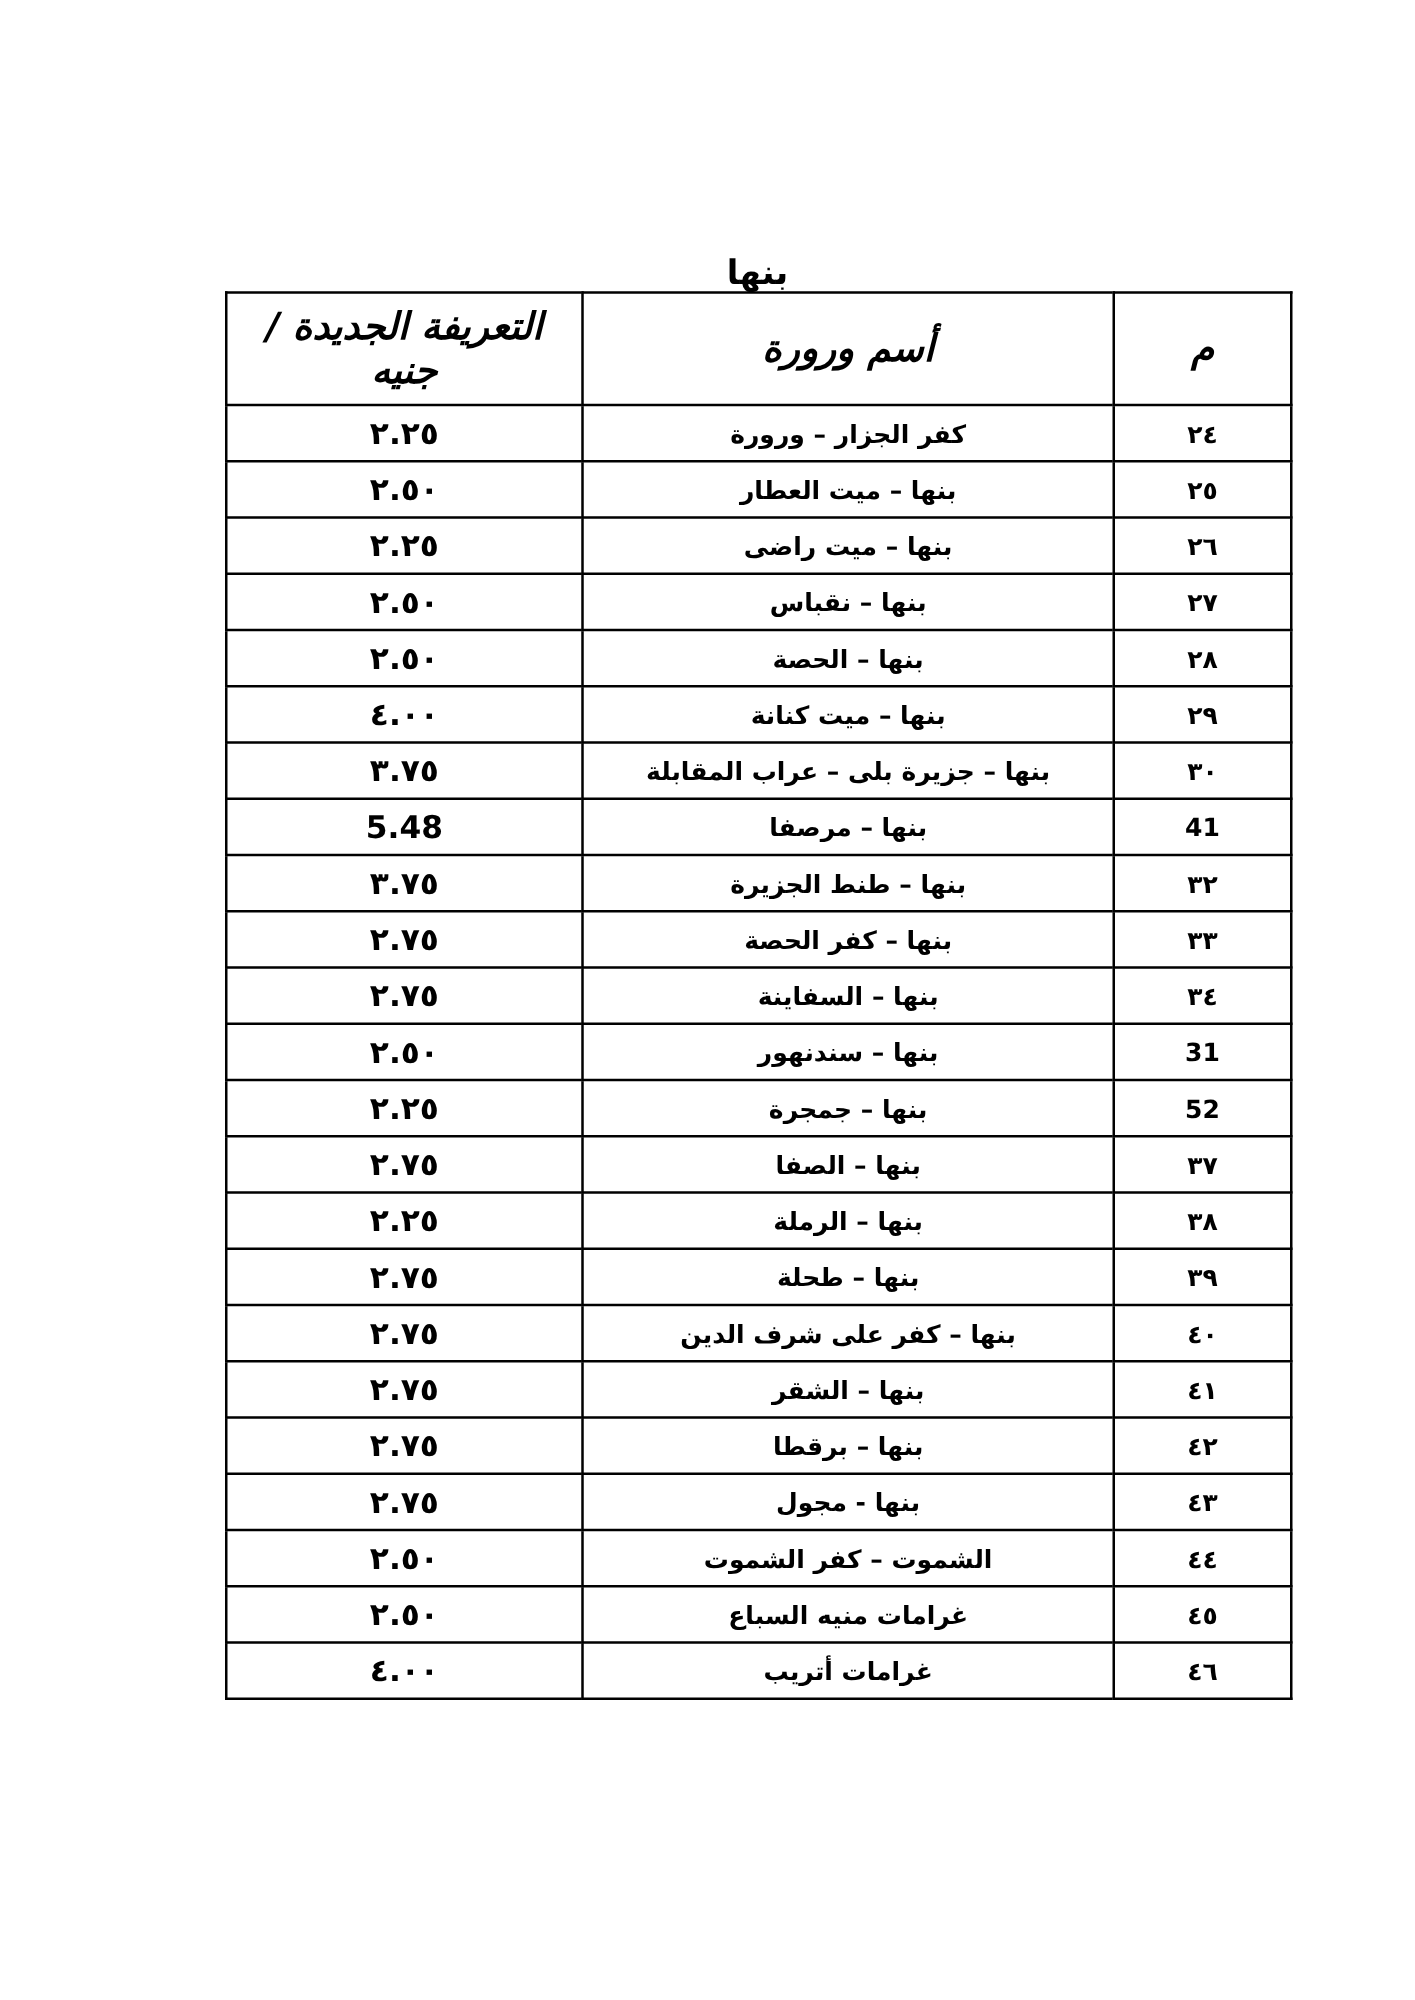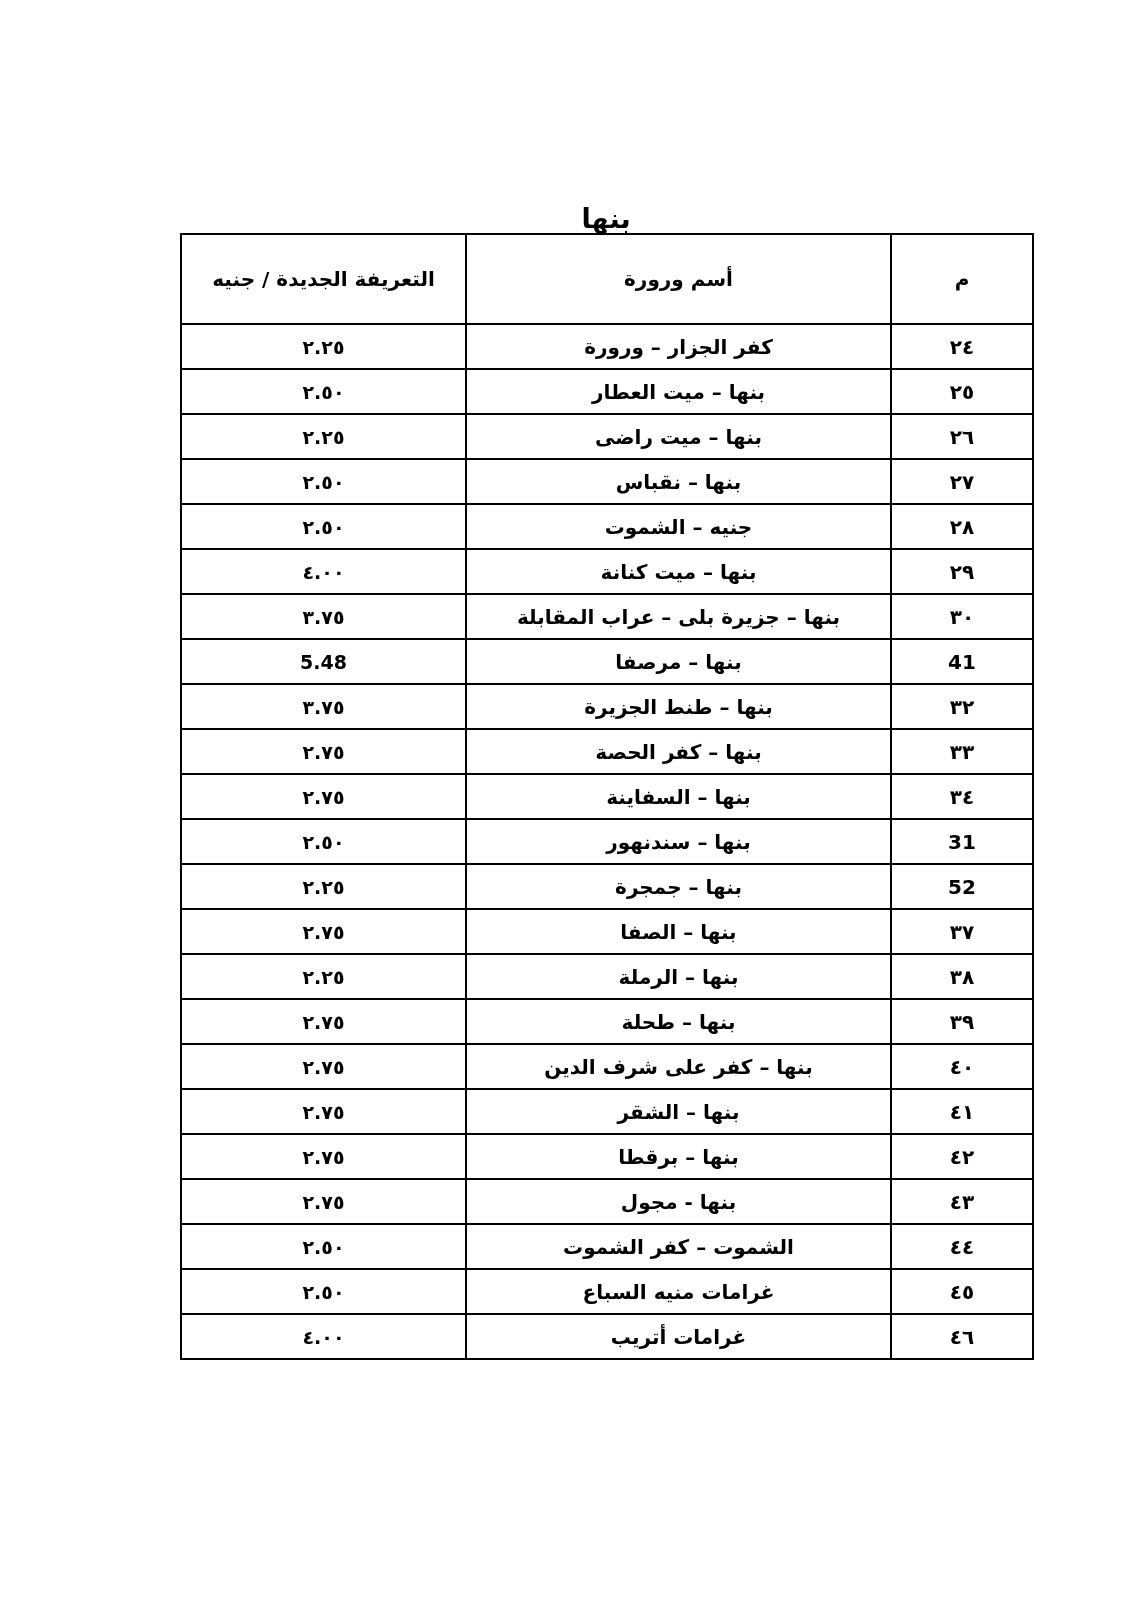--- a/index.html
+++ b/index.html
@@ -42,28 +42,29 @@
   table.tariff-table td {
     border: 2px solid #000000;
     text-align: center;
     vertical-align: middle;
     font-weight: bold;
     padding: 0 6px;
     overflow: hidden;
   }
   table.tariff-table thead th {
     height: 88px;
-    font-size: 20px;
+    font-size: 30px;
+    font-style: italic;
   }
   table.tariff-table tbody td {
     height: 43px;
     font-size: 20px;
   }
   table.tariff-table td.cell-tariff {
-    font-size: 19px;
+    font-size: 25px;
     margin-left: 35px;
   }
 </style>
 </head>
 <body>
 
 <div class="page-title">بنها</div>
 
 <table class="tariff-table">
   <colgroup>
@@ -95,21 +96,21 @@
         <td class="cell-line-name">بنها – ميت راضى</td>
         <td class="cell-tariff">٢.٢٥</td>
       </tr>
       <tr>
         <td class="cell-number">٢٧</td>
         <td class="cell-line-name">بنها – نقباس</td>
         <td class="cell-tariff">٢.٥٠</td>
       </tr>
       <tr>
         <td class="cell-number">٢٨</td>
-        <td class="cell-line-name">جنيه – الشموت</td>
+        <td class="cell-line-name">بنها – الحصة</td>
         <td class="cell-tariff">٢.٥٠</td>
       </tr>
       <tr>
         <td class="cell-number">٢٩</td>
         <td class="cell-line-name">بنها – ميت كنانة</td>
         <td class="cell-tariff">٤.٠٠</td>
       </tr>
       <tr>
         <td class="cell-number">٣٠</td>
         <td class="cell-line-name">بنها – جزيرة بلى – عراب المقابلة</td>

